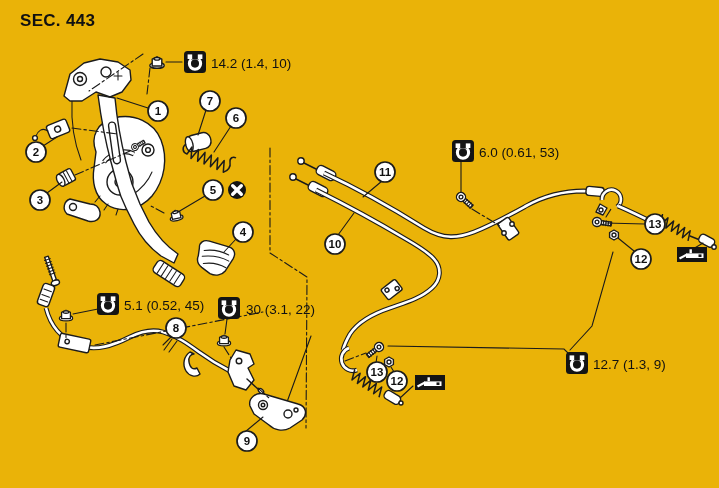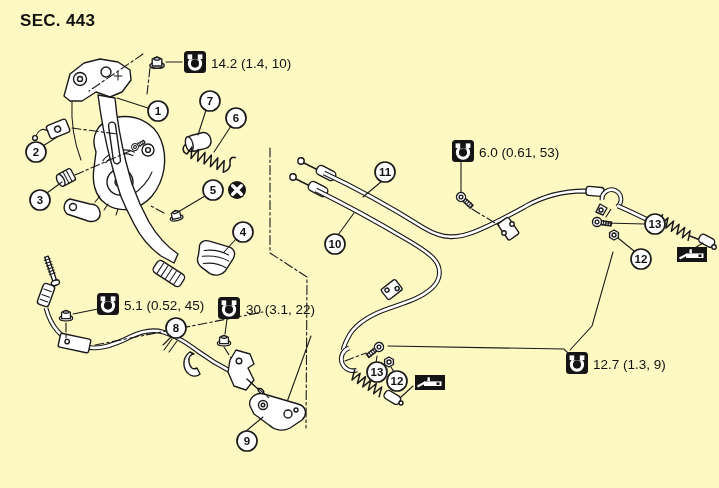--- a/index.html
+++ b/index.html
@@ -1,16 +1,16 @@
 <!DOCTYPE html>
 <html><head>
 <meta charset="utf-8">
 <style>
   html,body{margin:0;padding:0;background:#fff;}
-  .stage{position:relative;width:719px;height:488px;background:#fef9c3;overflow:hidden;}
+  .stage{position:relative;width:719px;height:488px;background:#eab308;overflow:hidden;}
   svg{display:block}
   .ln{stroke:#1b1b1b;fill:none;stroke-width:1.4;stroke-linecap:round;stroke-linejoin:round}
   .fw{fill:#ffffff;stroke:#1b1b1b;stroke-width:1.4;stroke-linejoin:round}
   .thin{stroke-width:1.05}
   .leader{stroke:#1b1b1b;stroke-width:1.1;fill:none;stroke-linecap:round}
   .dd{stroke-dasharray:9 3 2.5 3}
   .cableO{stroke:#1b1b1b;stroke-width:4.8;fill:none}
   .cableI{stroke:#ffffff;stroke-width:2.6;fill:none}
   .coil{stroke:#1b1b1b;stroke-width:1.5;fill:none;stroke-linejoin:round}
   .callout circle{fill:#fff;stroke:#1b1b1b;stroke-width:1.7}

